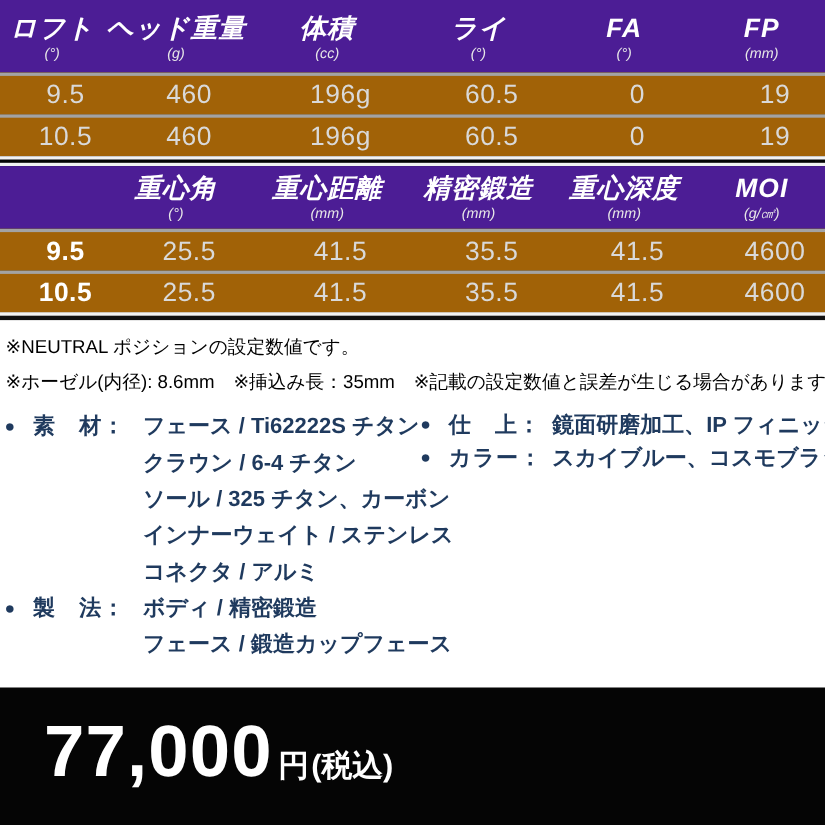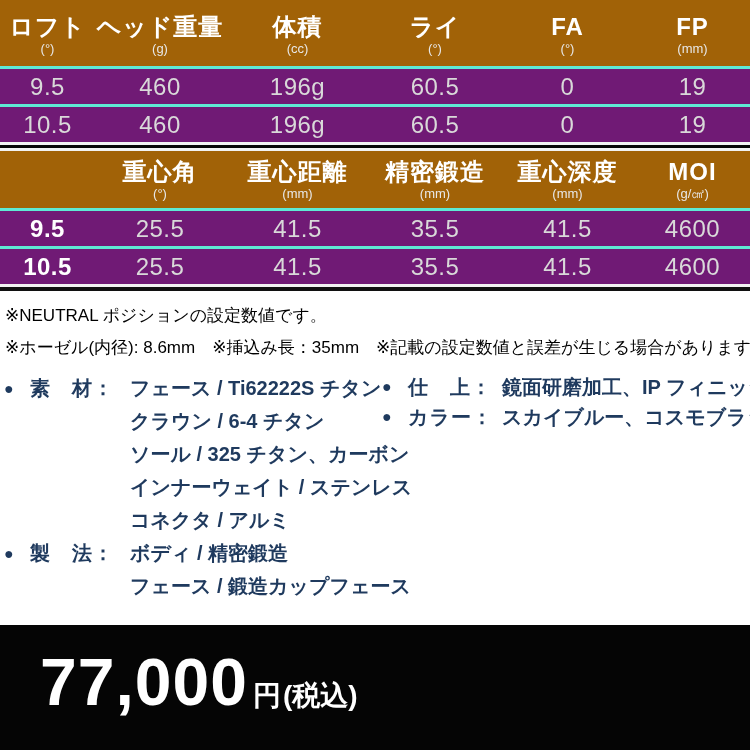--- a/index.html
+++ b/index.html
@@ -10,27 +10,27 @@
     overflow:hidden;
   }
 
   
   .spec-table { width:750px; background:#050505; }
   .grid-row {
     display:grid;
     grid-template-columns:95px 130px 145px 130px 135px 115px;
     align-items:center; text-align:center;
   }
-  .thead { background:#a16207; }
+  .thead { background:#4c1d95;font-style:italic; }
   .t1 .thead { height:66px; padding-top:4px; }
   .t2 .thead { height:57px; }
   .th { display:flex; flex-direction:column; align-items:center; justify-content:center; }
   .h-label { color:#ffffff; font-size:24px; font-weight:bold; line-height:26px; letter-spacing:1px; }
   .h-unit  { color:#e8e8e8; font-size:13px; line-height:15px; margin-top:1px; }
-  .trow { height:38px; border-top:3px solid #5eead4; background:#701a75; }
+  .trow { height:38px; border-top:3px solid #a3a3a3; background:#a16207;padding-left:12px; }
   .td { color:#d9d9d9; font-size:24px; letter-spacing:0.5px; }
   .td.loft { color:#ffffff; font-weight:bold; }
   .tbl-divider { height:9px; background:#050505; border-top:3px solid #f2f2f2; border-bottom:3px solid #f2f2f2; }
   .edge-white { height:3px; background:#f2f2f2; }
   .edge-dark  { height:4px; background:#101010; }
 
   
   .notes { padding:9px 4px 0 5px; }
   .notes p { color:#000000; font-size:17px; line-height:32px; white-space:nowrap; }
 

